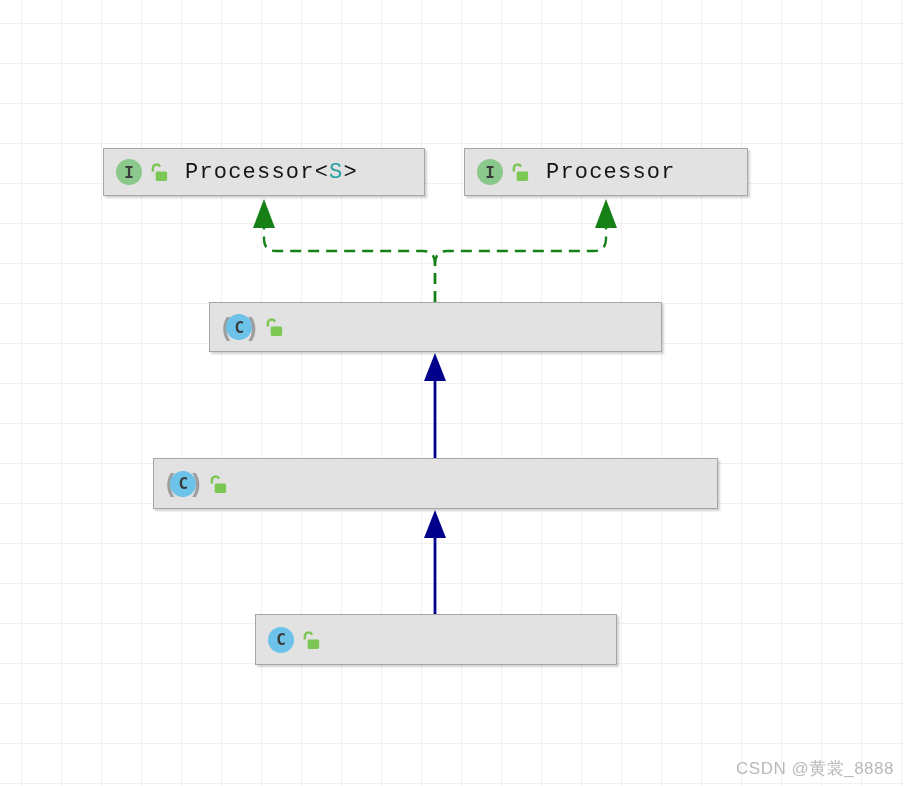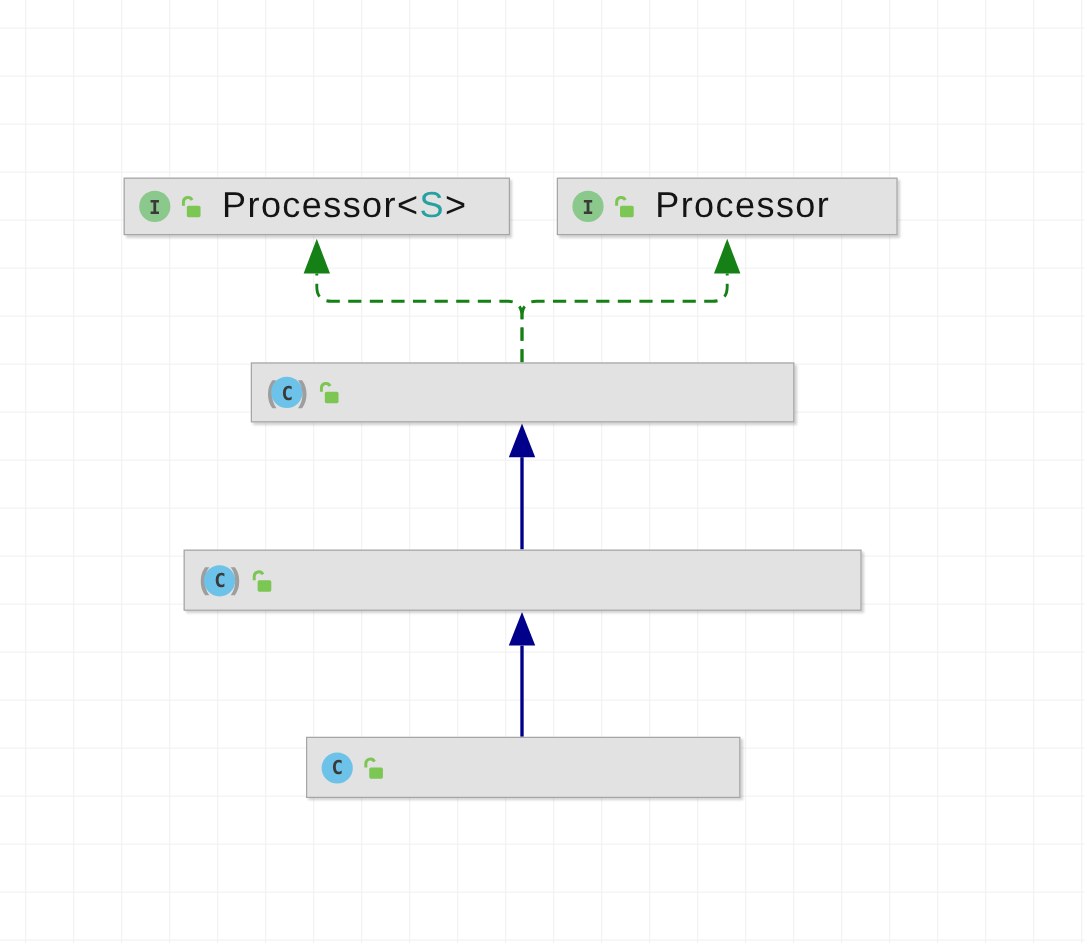--- a/index.html
+++ b/index.html
@@ -30,25 +30,26 @@
     display: flex;
     align-items: center;
     background: #e2e2e2;
     border: 1px solid #a6a6a6;
     box-shadow: 2px 2px 2px rgba(0,0,0,0.18);
     padding-left: 12px;
     cursor: default;
   }
 
   .node .label {
-    font-size: 30px;
+    font-size: 22px;
     color: #141414;
     letter-spacing: 1.2px;
     white-space: nowrap;
     margin-left: 16px;
+    font-family: Liberation Mono, monospace;
   }
 
   .tparam { color: #26a0a0; }
 
   .icon-circle {
     display: inline-flex;
     align-items: center;
     justify-content: center;
     width: 26px; height: 26px;
     border-radius: 50%;
@@ -168,14 +169,15 @@
   <div class="node" style="left:255px;top:614px;width:362px;height:51px;">
     <span class="icon-circle class-circle">
         <span>C</span>
       </span>
     <svg class="lock-icon" width="19" height="20" viewBox="0 0 20 21">
       <path d="M3 10 V6.5 a4 4 0 0 1 7.6 -1.6" fill="none" stroke-width="2.6" stroke="#7cc653"></path>
       <rect x="6" y="10" width="12" height="10" rx="1.5" fill="#7cc653"></rect>
     </svg>
   </div>
 
+  <div id="watermark">CSDN @黄裳_8888</div>
 
 </div>
 
 </body></html>

